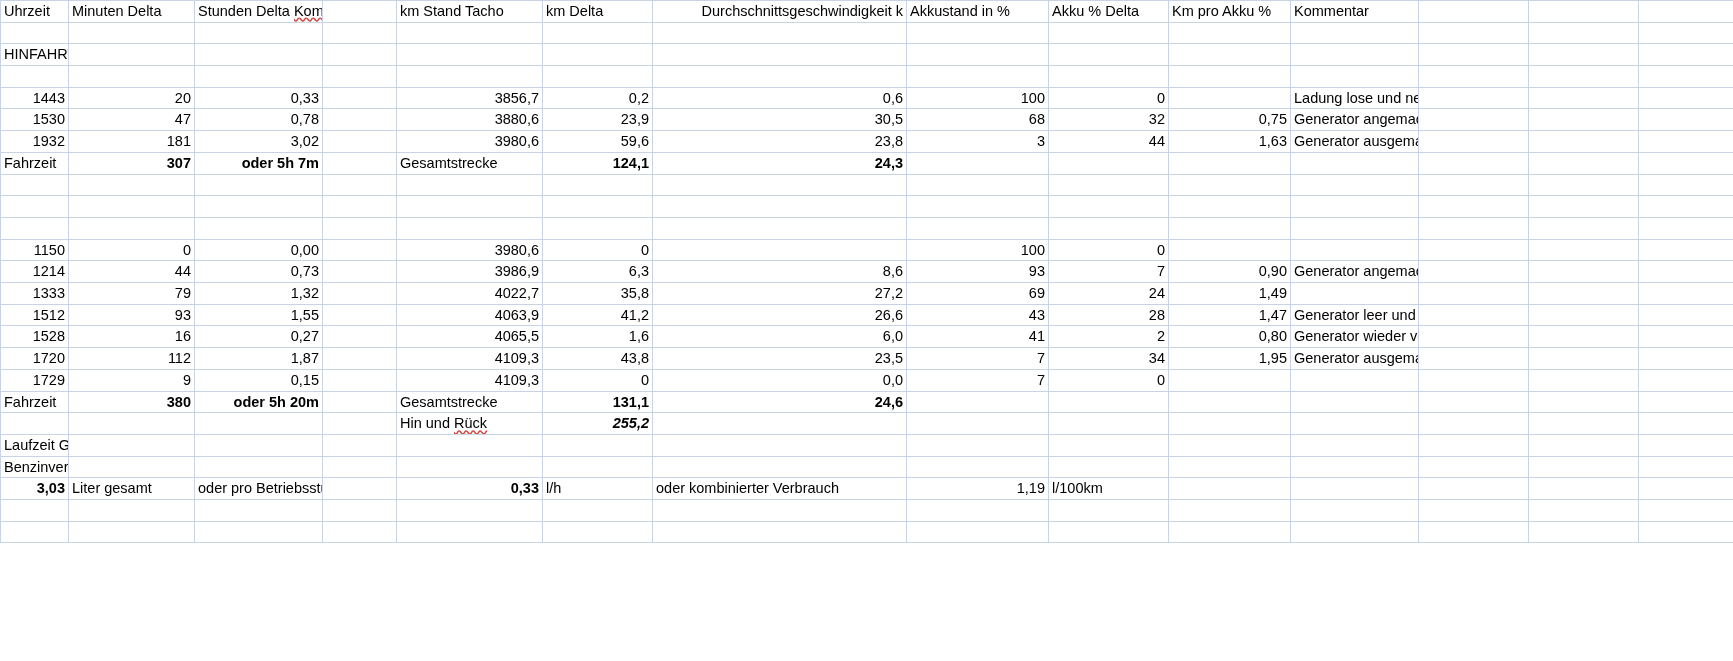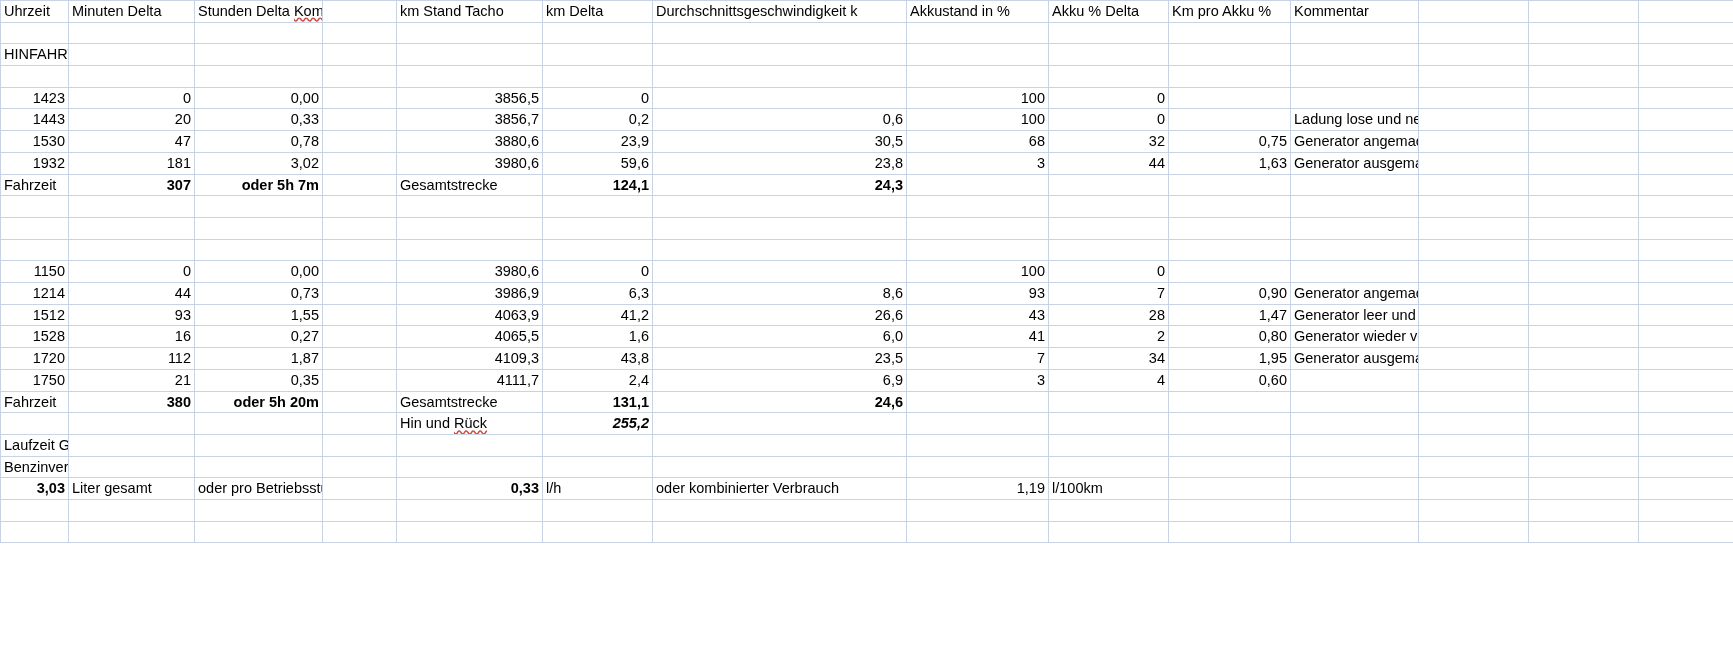--- a/index.html
+++ b/index.html
@@ -49,21 +49,21 @@
   .l { text-align: left; }
   .b { font-weight: bold; text-align: right; }
   .bi { font-weight: bold; font-style: italic; }
   .spill { overflow: visible; position: relative; z-index: 2; }
   .squiggle {
     text-decoration: underline;
     text-decoration-style: wavy;
     text-decoration-color: #d24a43;
     text-decoration-skip-ink: none;
   }
-  .hdrclip { overflow: hidden; }
+  .hdrclip { overflow: hidden; text-align: right; }
 </style>
 </head>
 <body>
 
 <table class="sheet">
   <colgroup>
     <col class="c0">
       <col class="c1">
       <col class="c2">
       <col class="c3">
@@ -142,36 +142,20 @@
         <td></td>
         <td></td>
         <td></td>
         <td></td>
         <td></td>
         <td></td>
         <td></td>
   </tr>
 
   <tr>
-    <td class="r">1423</td>
-    <td class="r">0</td>
-    <td class="r">0,00</td>
-    <td></td>
-    <td class="r">3856,5</td>
-    <td class="r">0</td>
-    <td class="r"></td>
-    <td class="r">100</td>
-    <td class="r">0</td>
-    <td class="r"></td>
-    <td class="l spill"></td>
-    <td></td>
-        <td></td>
-        <td></td>
-  </tr>
-  <tr>
     <td class="r">1443</td>
     <td class="r">20</td>
     <td class="r">0,33</td>
     <td></td>
     <td class="r">3856,7</td>
     <td class="r">0,2</td>
     <td class="r">0,6</td>
     <td class="r">100</td>
     <td class="r">0</td>
     <td class="r"></td>
@@ -305,20 +289,36 @@
     <td class="r">8,6</td>
     <td class="r">93</td>
     <td class="r">7</td>
     <td class="r">0,90</td>
     <td class="l spill">Generator angemacht, Ladegerät hohe Stufe</td>
     <td></td>
         <td></td>
         <td></td>
   </tr>
   <tr>
+    <td class="r">1333</td>
+    <td class="r">79</td>
+    <td class="r">1,32</td>
+    <td></td>
+    <td class="r">4022,7</td>
+    <td class="r">35,8</td>
+    <td class="r">27,2</td>
+    <td class="r">69</td>
+    <td class="r">24</td>
+    <td class="r">1,49</td>
+    <td class="l spill"></td>
+    <td></td>
+        <td></td>
+        <td></td>
+  </tr>
+  <tr>
     <td class="r">1512</td>
     <td class="r">93</td>
     <td class="r">1,55</td>
     <td></td>
     <td class="r">4063,9</td>
     <td class="r">41,2</td>
     <td class="r">26,6</td>
     <td class="r">43</td>
     <td class="r">28</td>
     <td class="r">1,47</td>
@@ -353,30 +353,30 @@
     <td class="r">23,5</td>
     <td class="r">7</td>
     <td class="r">34</td>
     <td class="r">1,95</td>
     <td class="l spill">Generator ausgemacht</td>
     <td></td>
         <td></td>
         <td></td>
   </tr>
   <tr>
-    <td class="r">1750</td>
-    <td class="r">21</td>
-    <td class="r">0,35</td>
-    <td></td>
-    <td class="r">4111,7</td>
-    <td class="r">2,4</td>
-    <td class="r">6,9</td>
-    <td class="r">3</td>
-    <td class="r">4</td>
-    <td class="r">0,60</td>
+    <td class="r">1729</td>
+    <td class="r">9</td>
+    <td class="r">0,15</td>
+    <td></td>
+    <td class="r">4109,3</td>
+    <td class="r">0</td>
+    <td class="r">0,0</td>
+    <td class="r">7</td>
+    <td class="r">0</td>
+    <td class="r"></td>
     <td class="l spill"></td>
     <td></td>
         <td></td>
         <td></td>
   </tr>
 
   <tr>
     <td class="l">Fahrzeit</td>
     <td class="r b">380</td>
     <td class="l b spill">oder 5h 20m</td>

